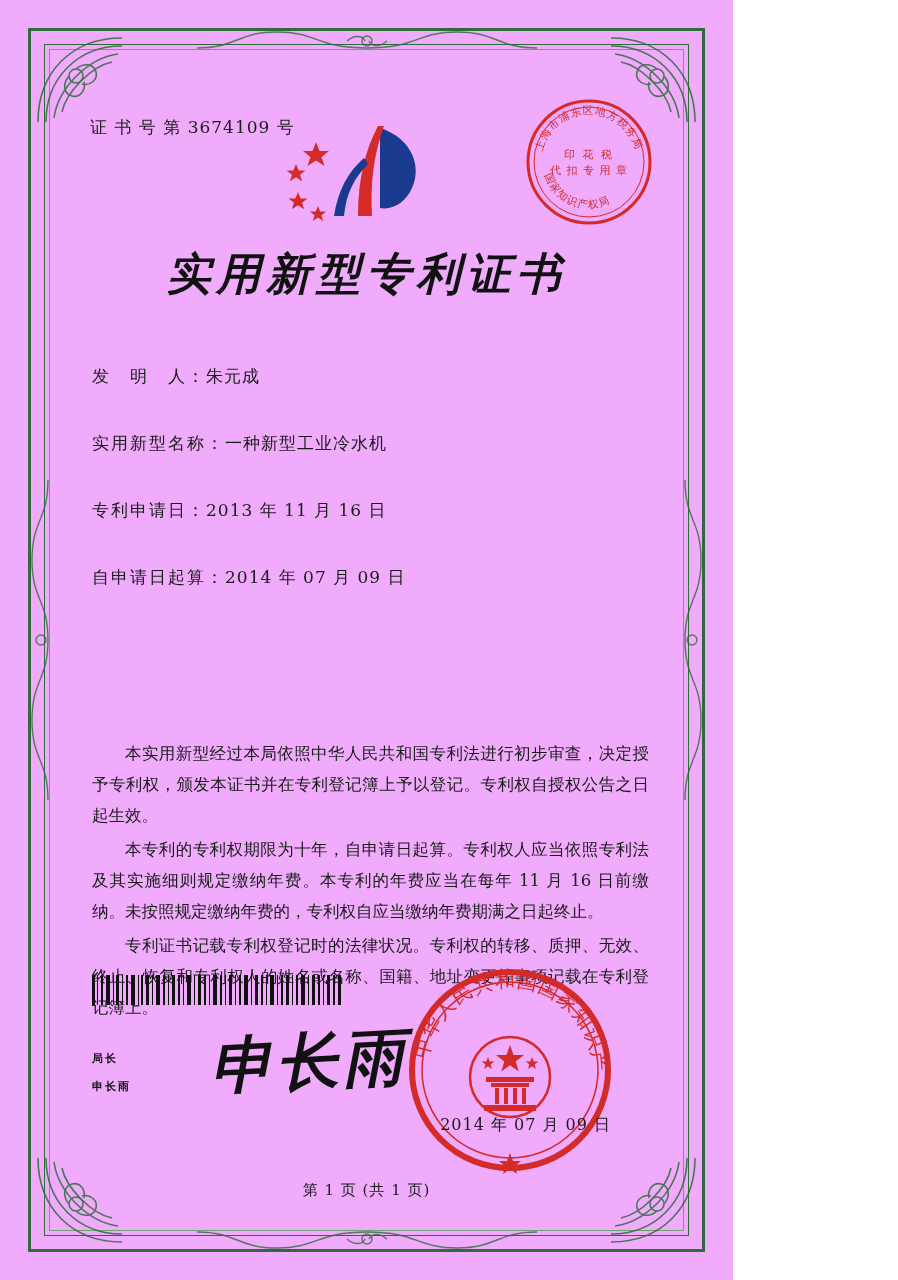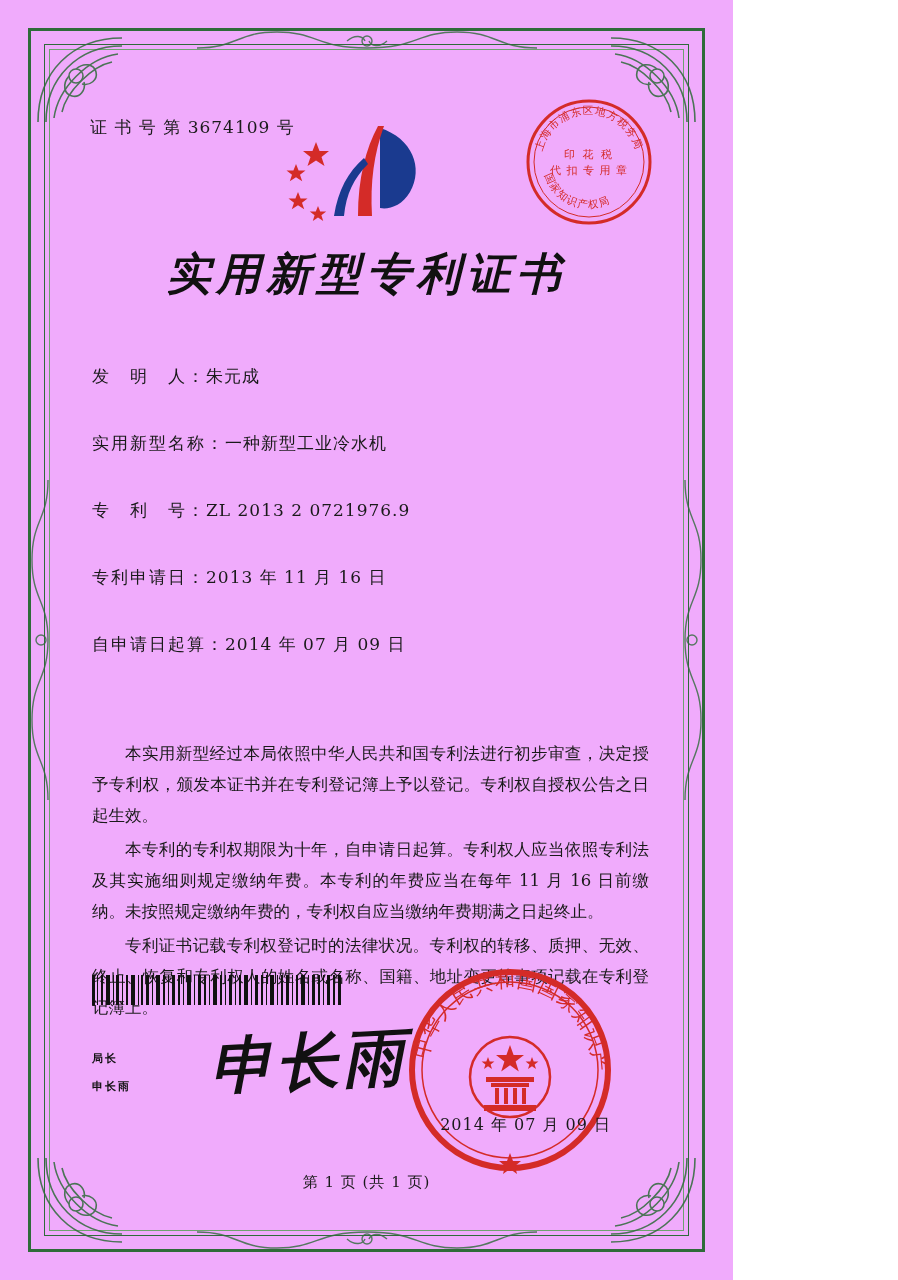--- a/index.html
+++ b/index.html
@@ -198,21 +198,21 @@
     right: 52px;
     top: 1055px;
     font-family: "DejaVu Serif", "Liberation Serif", serif;
     font-size: 16px;
     color: #1a1a1a;
     letter-spacing: 1px;
   }
 
   .footer {
     position: absolute;
-    bottom: 28px;
+    bottom: 20px;
     left: 0; right: 0;
     text-align: center;
     font-family: "DejaVu Serif", "Liberation Serif", serif;
     font-size: 15px;
     color: #1a1a1a;
     letter-spacing: 1px;
   }
 </style>
 </head>
 <body>
@@ -356,23 +356,20 @@
     </div>
 
     <div class="title">实用新型专利证书</div>
 
     <div class="fields">
       <div class="field">
         <span class="lbl">发　明　人：</span><span class="val">朱元成</span>
       </div>
       <div class="field">
         <span class="lbl">实用新型名称：</span><span class="val">一种新型工业冷水机</span>
-      </div>
-      <div class="field">
-        <span class="lbl">专　利　号：</span><span class="val">ZL 2013 2 0721976.9</span>
       </div>
       <div class="field">
         <span class="lbl">专利申请日：</span><span class="val">2013 年 11 月 16 日</span>
       </div>
       <div class="field">
         <span class="lbl">自申请日起算：</span><span class="val">2014 年 07 月 09 日</span>
       </div>
     </div>
 
     <div class="paragraphs">

